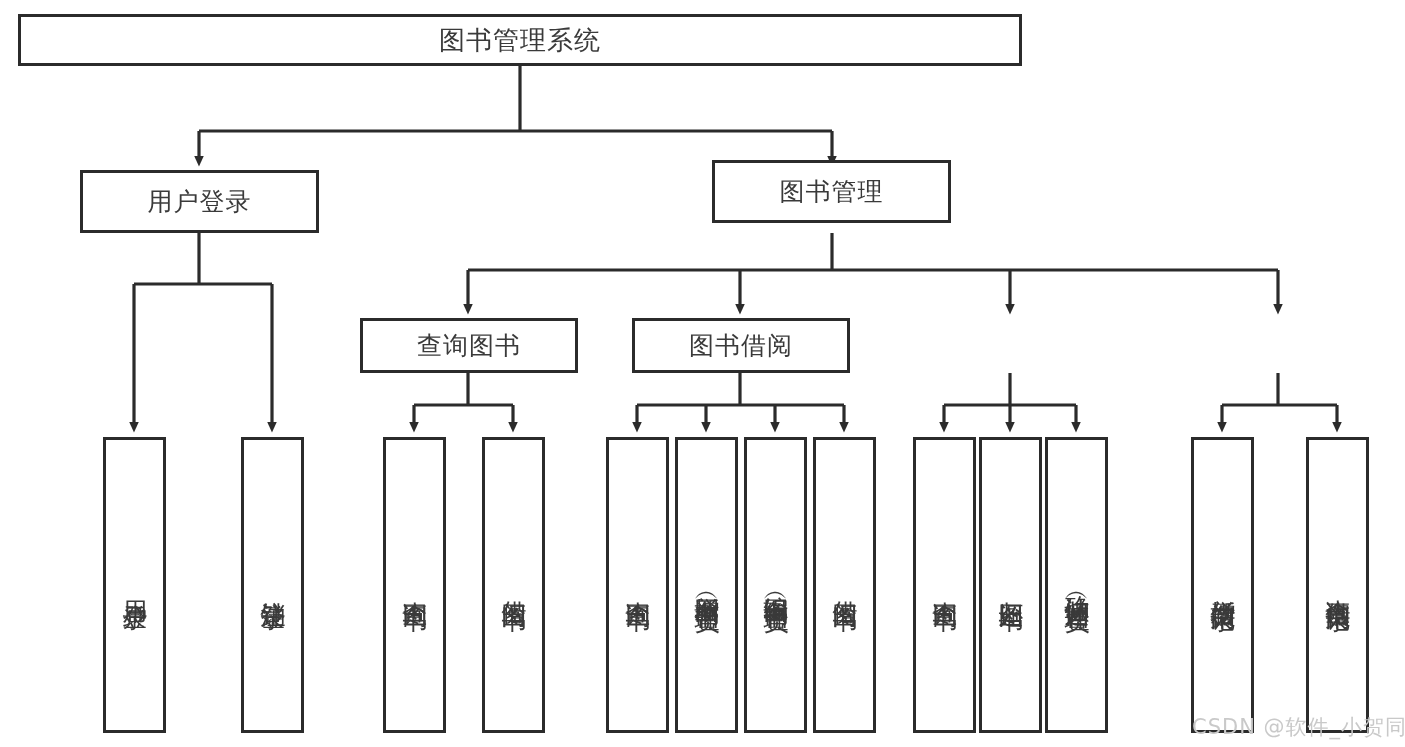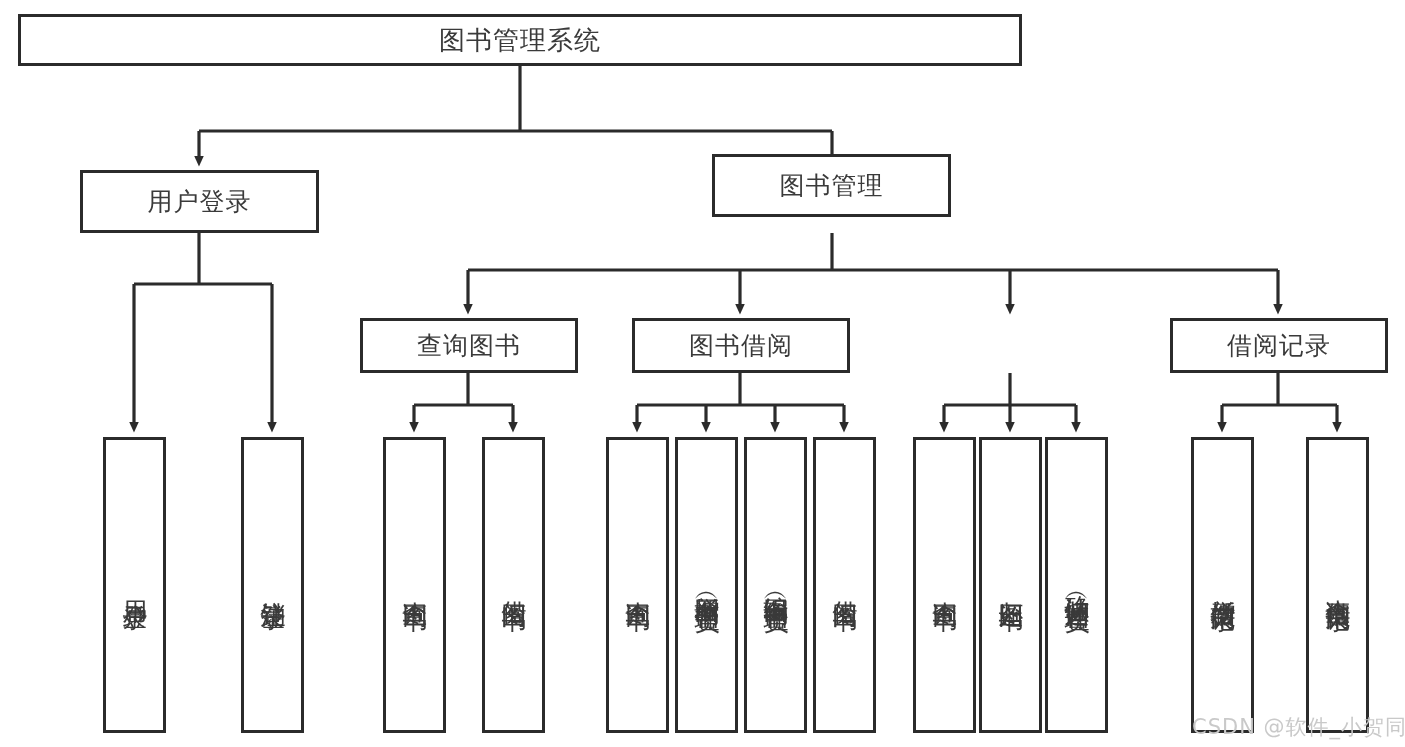--- a/index.html
+++ b/index.html
@@ -119,28 +119,27 @@
       <path d="M1222,405 L1222,423" marker-end="url(#arrow)"></path>
       <path d="M1337,405 L1337,423" marker-end="url(#arrow)"></path>
 
     </g>
   </svg>
 
   <div class="node horiz root" style="left:18px; top:14px; width:1004px; height:52px;">图书管理系统</div>
 
   <div class="node horiz" style="left:80px; top:170px; width:239px; height:63px;">用户登录</div>
 
-  <div class="node horiz" style="left:712px; top:154px; width:239px; height:63px;">图书管理</div>
+  <div class="node horiz" style="left:712px; top:160px; width:239px; height:63px;">图书管理</div>
 
   <div class="node horiz" style="left:360px; top:318px; width:218px; height:55px;">查询图书</div>
 
   <div class="node horiz" style="left:632px; top:318px; width:218px; height:55px;">图书借阅</div>
 
 
-  <div class="node horiz" style="left:1170px; top:318px; width:218px; height:55px;">借阅记录</div>
 
   <div class="node vert" style="left:103px; top:437px; width:63px; height:296px;">
     <span class="vlabel">用户登录</span>
   </div>
 
   <div class="node vert" style="left:241px; top:437px; width:63px; height:296px;">
     <span class="vlabel">注销登录</span>
   </div>
 
   <div class="node vert" style="left:383px; top:437px; width:63px; height:296px;">

